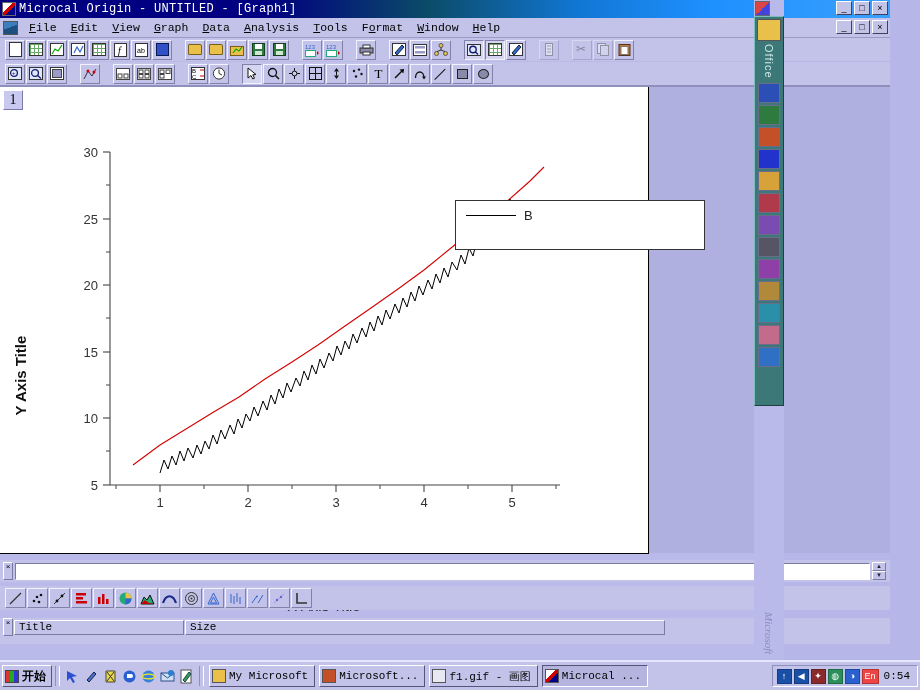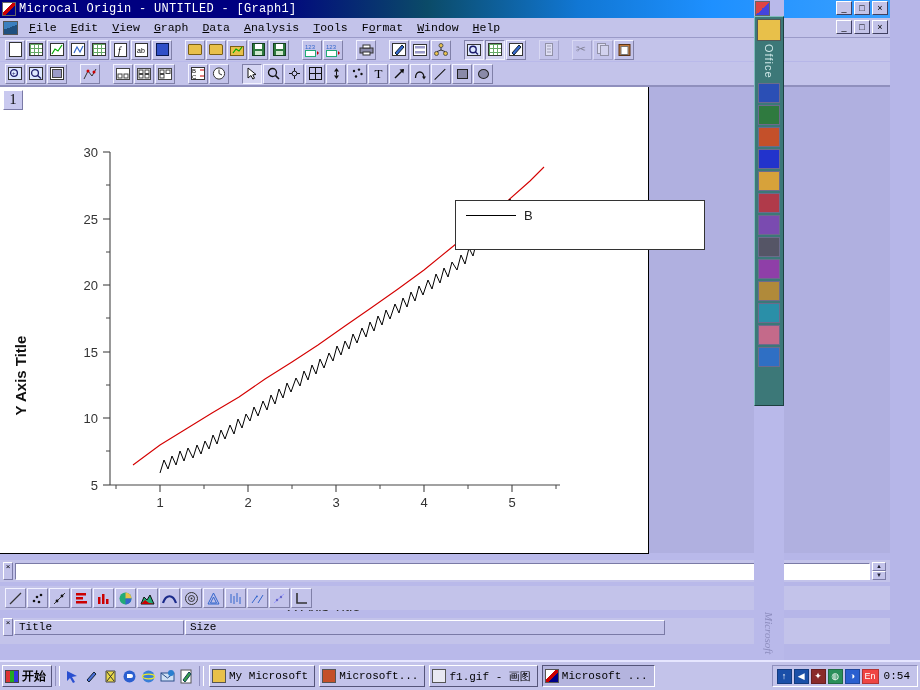--- a/index.html
+++ b/index.html
@@ -794,21 +794,21 @@
     <div class="taskitem">
       <div class="tibadge" style="background:#c4502a"></div>
       <span>Microsoft...</span>
     </div>
     <div class="taskitem">
       <div class="tibadge" style="background:#e8e8f2"></div>
       <span>f1.gif - 画图</span>
     </div>
     <div class="taskitem active">
       <div class="tibadge" style="background:linear-gradient(135deg,#fff 0 40%,#c00 40% 60%,#008 60% 100%)"></div>
-      <span>Microsoft ...</span>
+      <span>Microcal ...</span>
     </div>
 
     <div class="tray">
       <div class="trayic" style="background:#1a4fa8">↑</div>
       <div class="trayic" style="background:#1a4fa8">◀</div>
       <div class="trayic" style="background:#8a2a2a">✦</div>
       <div class="trayic" style="background:#2a8f5a">◍</div>
       <div class="trayic" style="background:#2a5fd0">◑</div>
       <div class="trayic" style="background:#ef4444;width:17px">En</div>
       <div class="clock">0:54</div>

